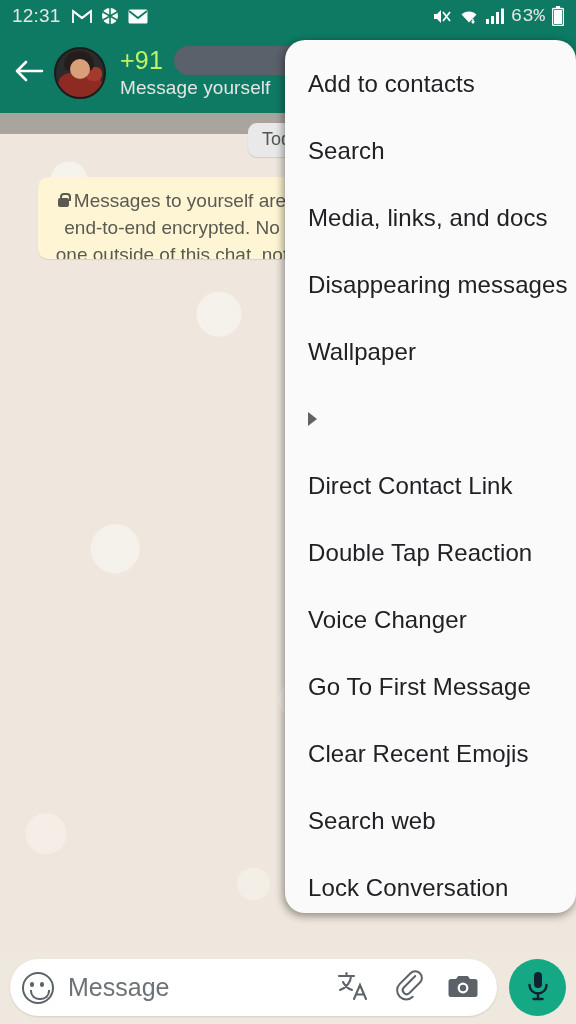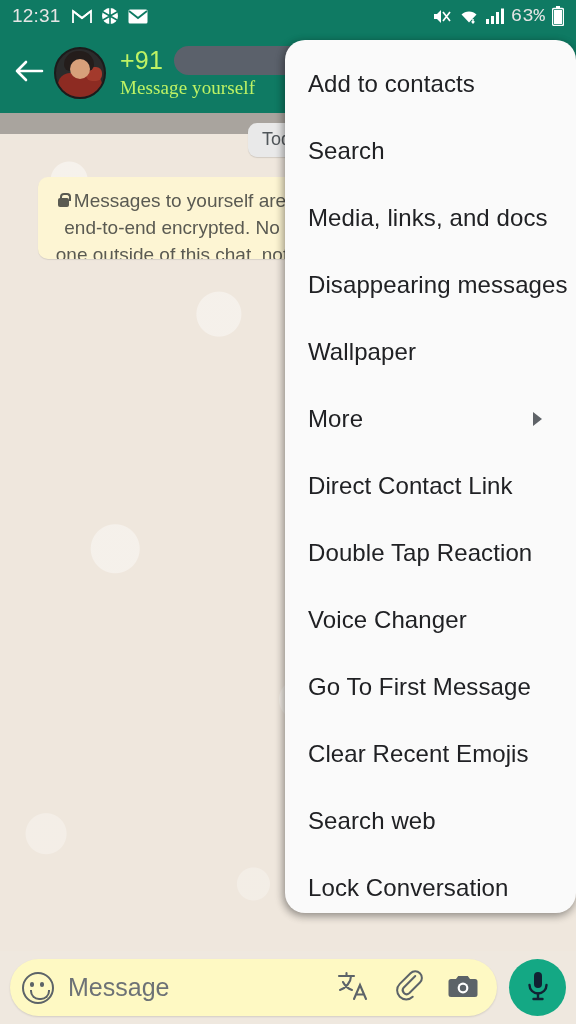--- a/index.html
+++ b/index.html
@@ -63,21 +63,21 @@
     position: absolute; right: 2px; top: 18px; width: 16px; height: 14px;
     background: #a33a2c; border-radius: 6px;
   }
   .title-wrap { margin-left: 14px; display: flex; flex-direction: column; justify-content: center; }
   .title-row { display: flex; align-items: center; height: 28px; }
   .title-name { color: #bef264; font-size: 25px; font-weight: 400; letter-spacing: .2px; }
   .redaction {
     width: 132px; height: 29px; background: #5B616B;
     border-radius: 15px; margin-left: 11px;
   }
-  .subtitle { color: #bef264; font-size: 19px; margin-top: 3px; letter-spacing: .1px; font-family: Liberation Serif, serif; }
+  .subtitle { color: #e5e5e5; font-size: 19px; margin-top: 3px; letter-spacing: .1px; }
 
   
   .chat {
     position: absolute; top: 113px; left: 0;
     width: 576px; height: 838px;
     background:
       radial-gradient(circle at 12% 8%, rgba(255,255,255,.45) 0 18px, transparent 19px),
       radial-gradient(circle at 38% 24%, rgba(255,255,255,.4) 0 22px, transparent 23px),
       radial-gradient(circle at 68% 14%, rgba(255,255,255,.35) 0 16px, transparent 17px),
       radial-gradient(circle at 20% 52%, rgba(255,255,255,.4) 0 24px, transparent 25px),
@@ -148,21 +148,21 @@
   
   .bottombar {
     position: absolute; left: 0; bottom: 0;
     width: 576px; height: 73px;
     display: flex; align-items: center;
     padding: 0 10px;
     z-index: 6;
   }
   .input-pill {
     flex: 1 1 auto; height: 57px;
-    background: #fef9c3; border-radius: 29px;
+    background: #ffffff; border-radius: 29px;
     display: flex; align-items: center;
     padding: 0 14px 0 12px;
     box-shadow: 0 1px 2px rgba(0,0,0,.12);
   }
   .emoji-icon {
     width: 32px; height: 32px; flex: 0 0 auto;
     border: 2px solid #5c6368; border-radius: 50%;
     position: relative;
   }
   .emoji-icon::before {
@@ -285,21 +285,20 @@
   <div class="menu-item">
     <span class="menu-item-label">Media, links, and docs</span>
   </div>
   <div class="menu-item">
     <span class="menu-item-label">Disappearing messages</span>
   </div>
   <div class="menu-item">
     <span class="menu-item-label">Wallpaper</span>
   </div>
   <div class="menu-item">
-    <span class="menu-item-label">More</span>
     <span class="submenu-arrow"></span>
   </div>
   <div class="menu-item">
     <span class="menu-item-label">Direct Contact Link</span>
   </div>
   <div class="menu-item">
     <span class="menu-item-label">Double Tap Reaction</span>
   </div>
   <div class="menu-item">
     <span class="menu-item-label">Voice Changer</span>

